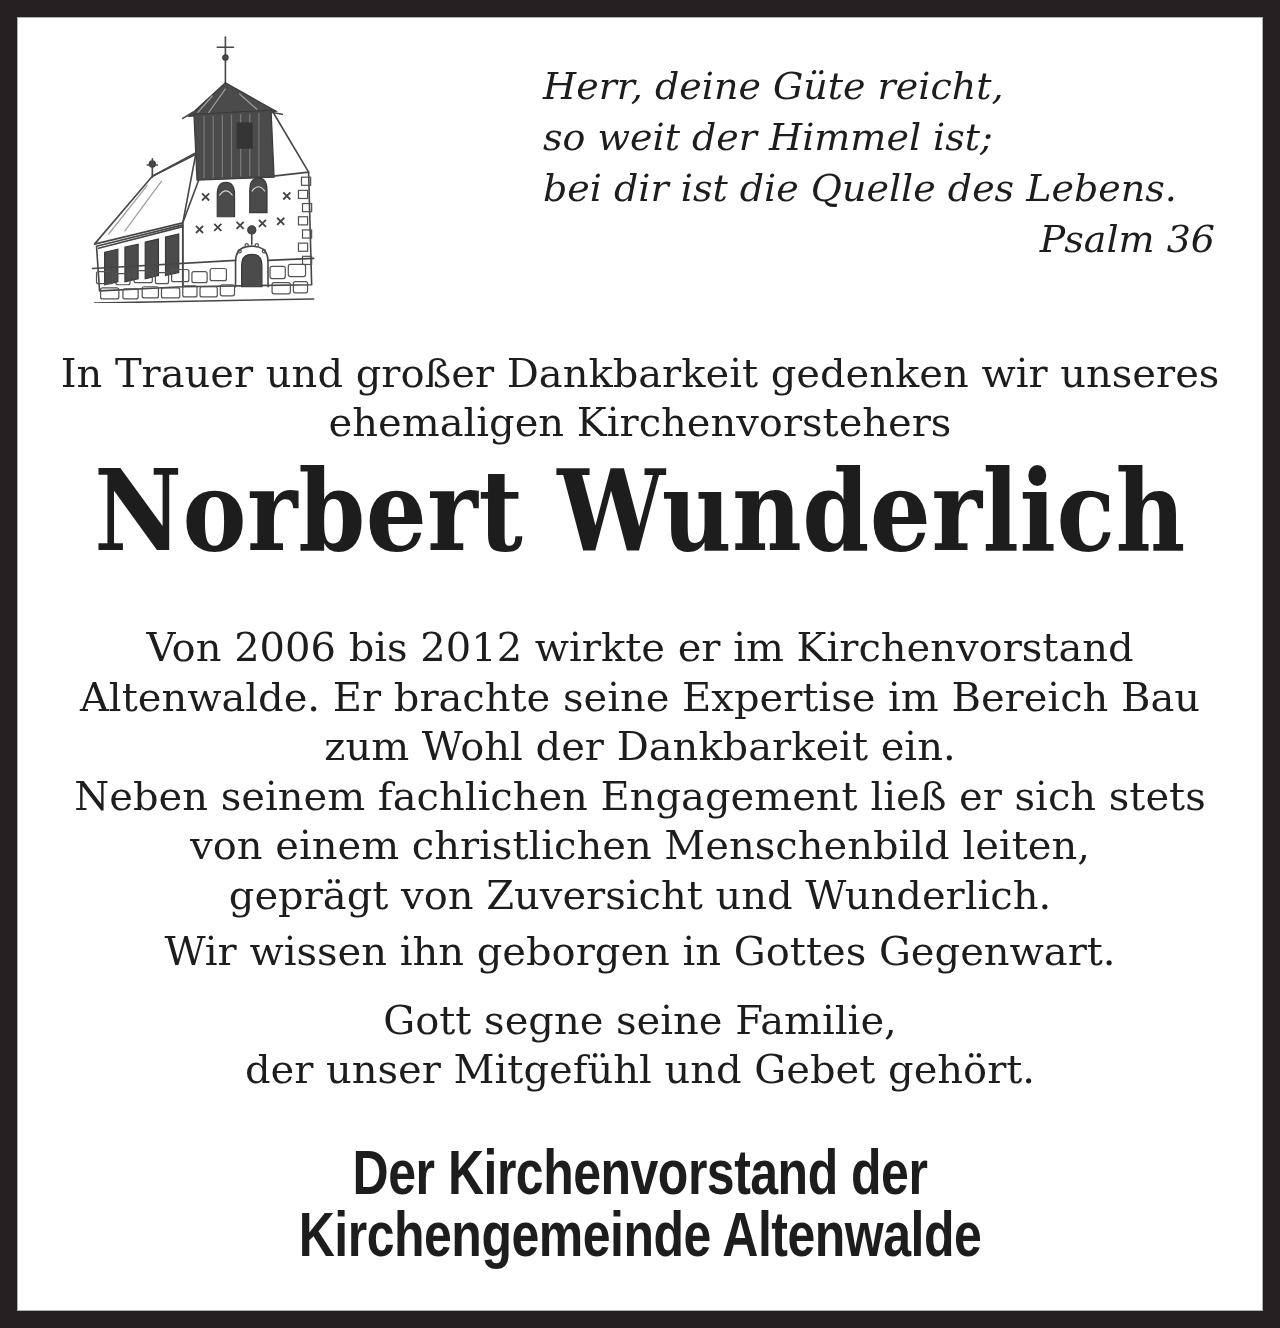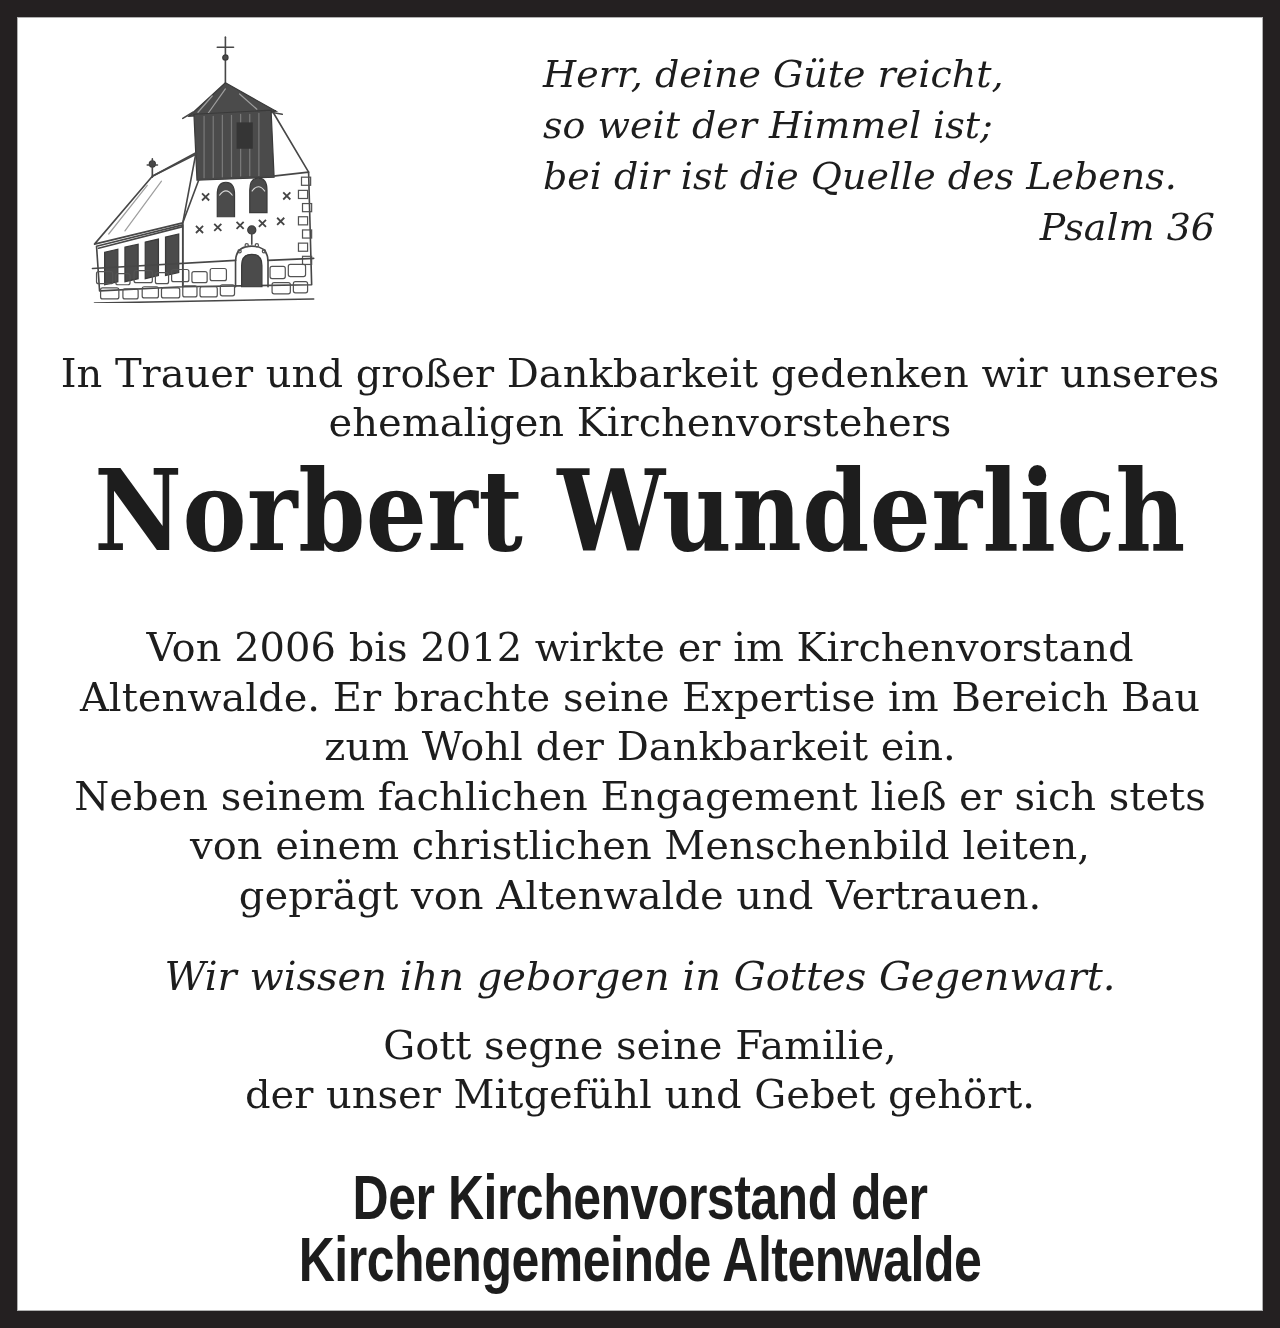--- a/index.html
+++ b/index.html
@@ -8,34 +8,34 @@
     border:17px solid var(--frame,#242021);
     background:var(--paper,#ffffff);
     box-shadow:inset 0 0 0 1px #b0b0b0;
     color:var(--ink,#1d1d1d);
     font-family:"DejaVu Serif", serif;
     overflow:hidden;
   }
   .header{position:relative;height:300px;}
   .church{position:absolute;left:56px;top:10px;opacity:.95;}
   .quote{
-    position:absolute;left:526px;top:32px;width:676px;
+    position:absolute;left:526px;top:44px;width:676px;
     font-style:italic;font-size:38px;line-height:51px;
     text-align:left;
   }
   .quote-attribution{text-align:right;padding-right:4px;}
   .intro{margin-top:32px;text-align:center;font-size:40px;line-height:49px;}
   .name-row{text-align:center;margin-top:14px;height:112px;text-decoration:underline;}
   .name-row .name{
     display:inline-block;font-weight:bold;font-size:96px;line-height:104px;
     transform:scaleY(1.16);transform-origin:50% 55%;letter-spacing:0.5px;
   }
   .body-par{text-align:center;font-size:40px;line-height:49.5px;}
   .p1{margin-top:50px;}
-  .p2{margin-top:32px;font-style:italic;}
+  .p2{margin-top:7px;}
   .p3{margin-top:19px;}
   .signature{
     margin-top:46px;text-align:center;
     font-family:"Liberation Sans", sans-serif;font-weight:bold;
     font-size:50px;line-height:50px;letter-spacing:-0.5px;
     transform:scaleY(1.25);transform-origin:50% 0;
   }
   .sketch-line{stroke:#3e3e3e;stroke-width:1.6;fill:none;stroke-linecap:round;stroke-linejoin:round;}
   .sketch-light{stroke:#9a9a9a;stroke-width:1.2;fill:none;stroke-linecap:round;}
   .sketch-dark{fill:#424242;stroke:#303030;stroke-width:1.2;}
@@ -153,21 +153,21 @@
   <div class="name-row">
     <span class="name">Norbert Wunderlich</span>
   </div>
 
   <div class="body-par p1">
     <div>Von 2006 bis 2012 wirkte er im Kirchenvorstand</div>
     <div>Altenwalde. Er brachte seine Expertise im Bereich Bau</div>
     <div>zum Wohl der Dankbarkeit ein.</div>
     <div>Neben seinem fachlichen Engagement ließ er sich stets</div>
     <div>von einem christlichen Menschenbild leiten,</div>
-    <div>geprägt von Altenwalde und Vertrauen.</div>
+    <div>geprägt von Zuversicht und Wunderlich.</div>
   </div>
 
   <div class="body-par p2">
     <div>Wir wissen ihn geborgen in Gottes Gegenwart.</div>
   </div>
 
   <div class="body-par p3">
     <div>Gott segne seine Familie,</div>
     <div>der unser Mitgefühl und Gebet gehört.</div>
   </div>

